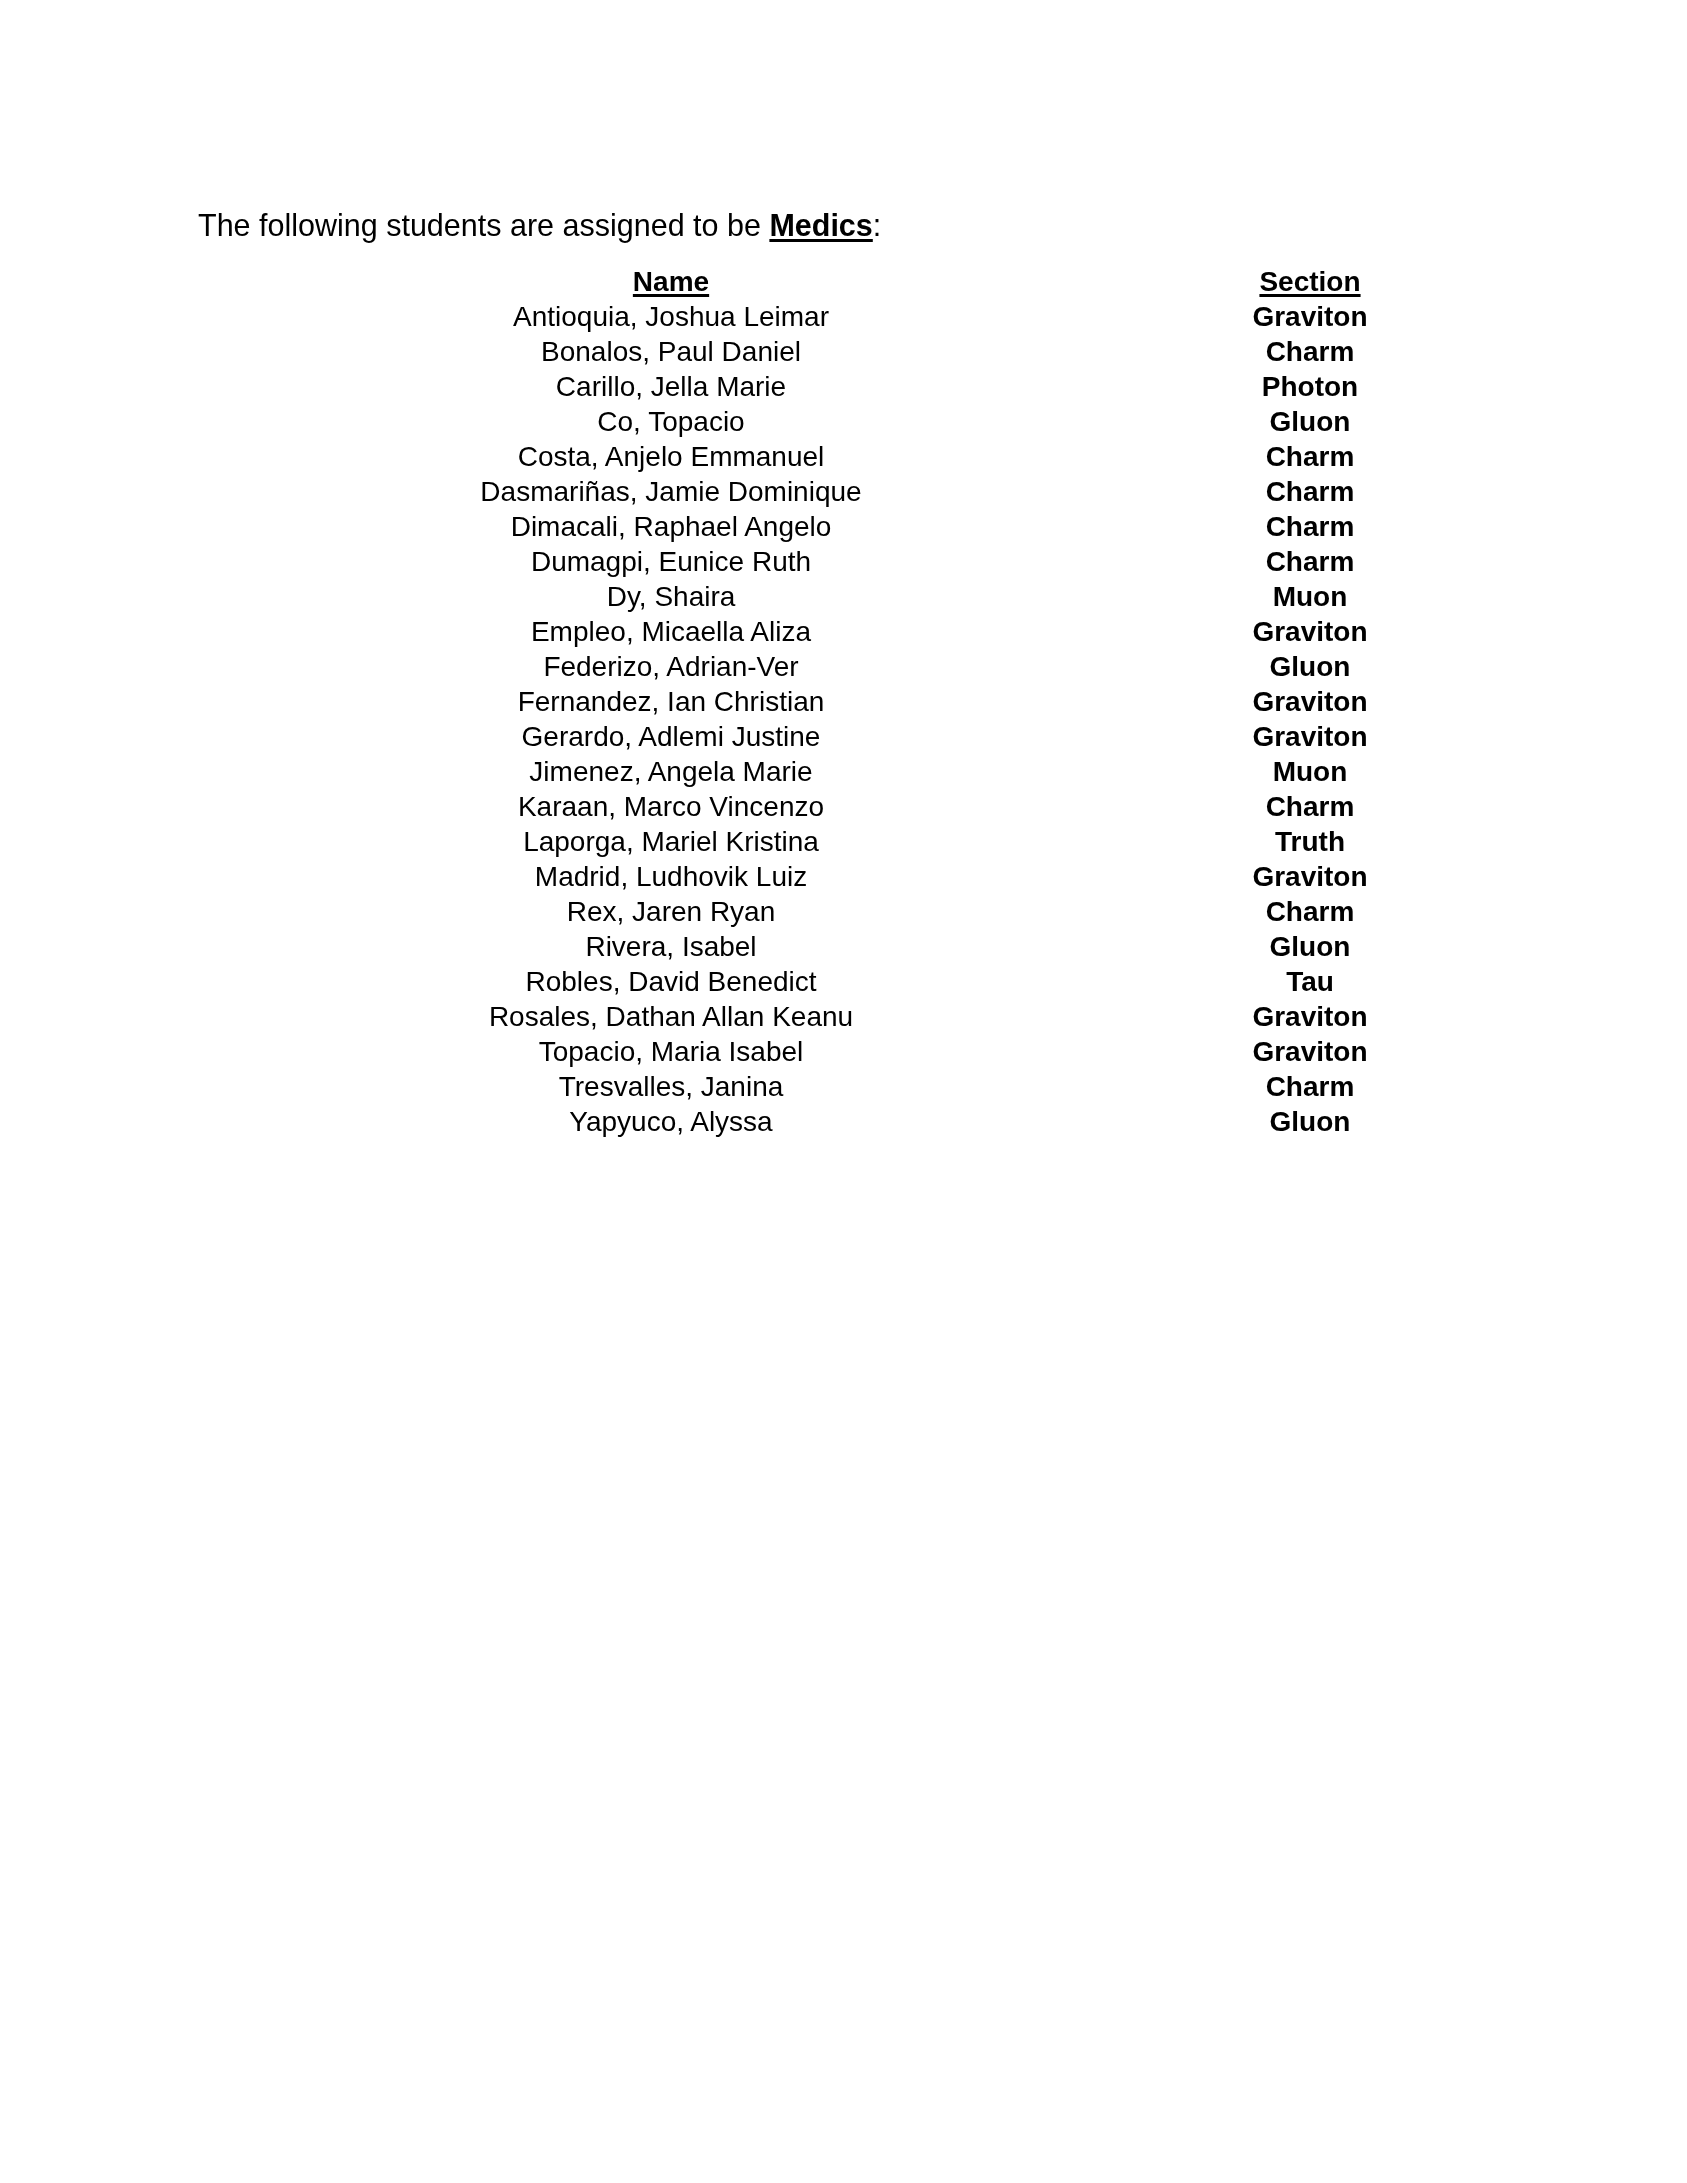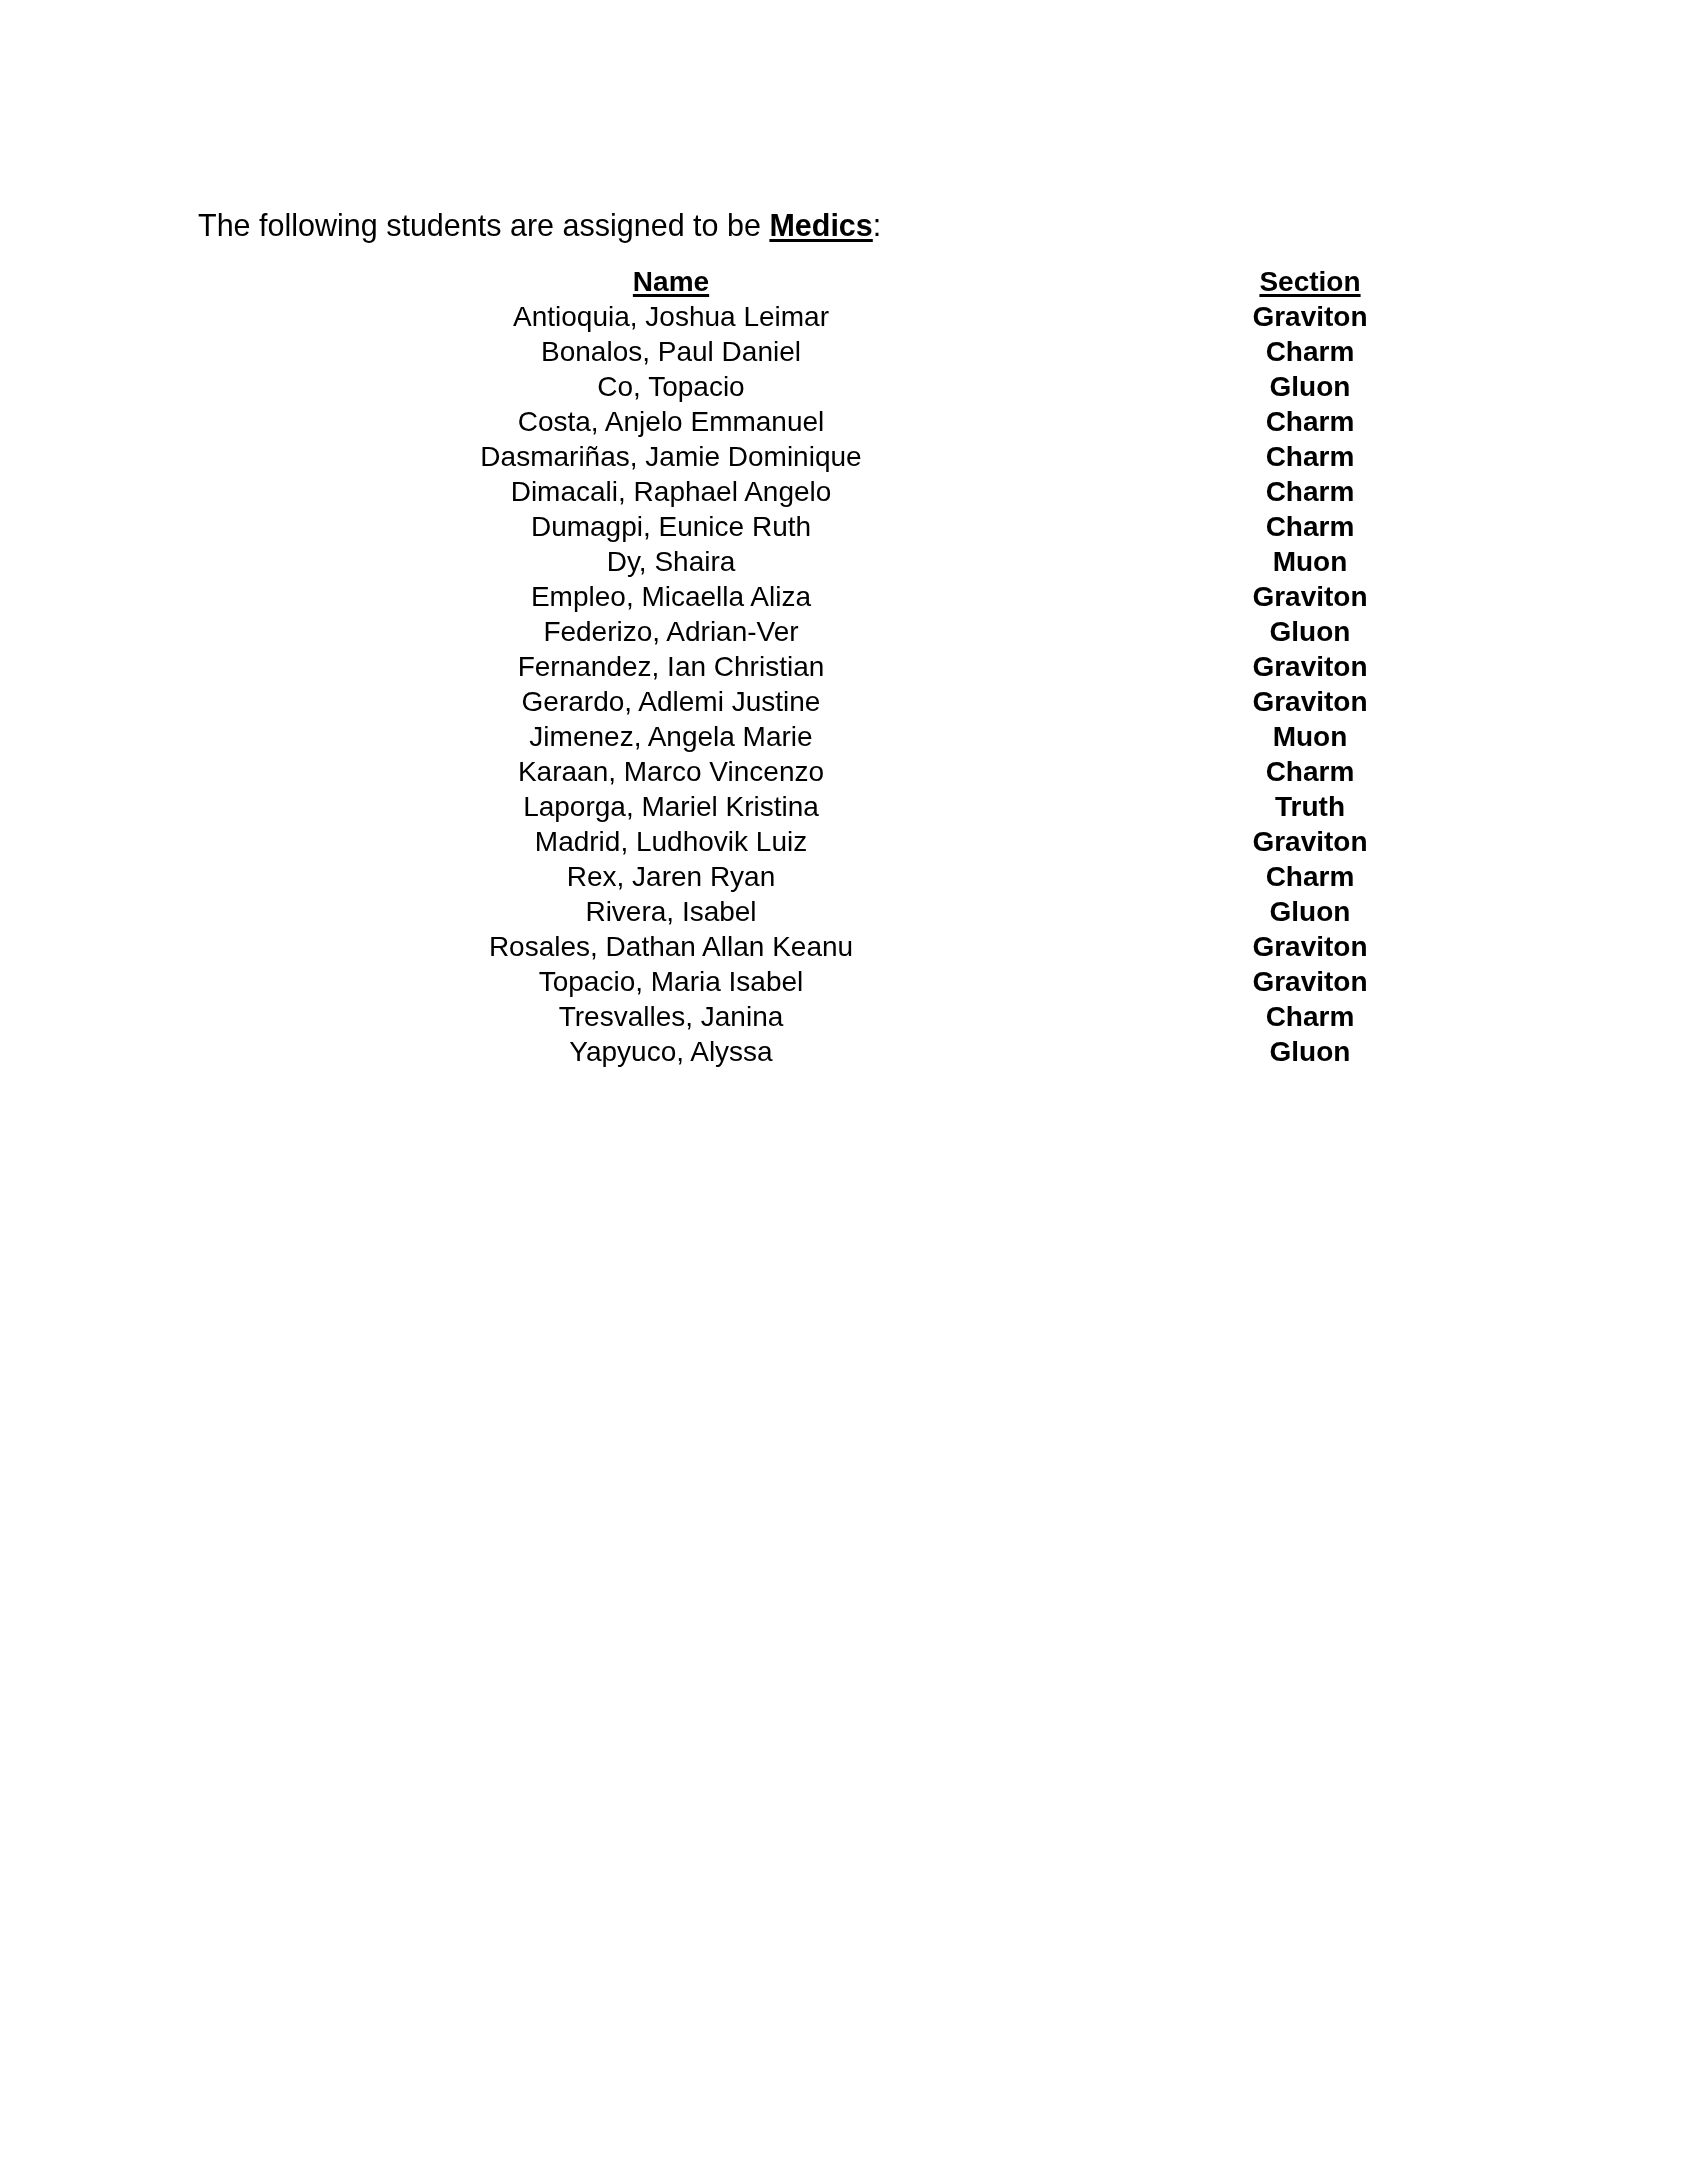--- a/index.html
+++ b/index.html
@@ -25,20 +25,24 @@
     <span class="cell c-section">Section</span>
   </div>
   <div id="rows">
       <div class="row">
         <span class="cell c-name">Antioquia, Joshua Leimar</span>
         <span class="cell c-section">Graviton</span>
       </div>
       <div class="row">
         <span class="cell c-name">Bonalos, Paul Daniel</span>
         <span class="cell c-section">Charm</span>
+      </div>
+      <div class="row">
+        <span class="cell c-name">Carillo, Jella Marie</span>
+        <span class="cell c-section">Photon</span>
       </div>
       <div class="row">
         <span class="cell c-name">Co, Topacio</span>
         <span class="cell c-section">Gluon</span>
       </div>
       <div class="row">
         <span class="cell c-name">Costa, Anjelo Emmanuel</span>
         <span class="cell c-section">Charm</span>
       </div>
       <div class="row">
@@ -91,20 +95,24 @@
       </div>
       <div class="row">
         <span class="cell c-name">Rex, Jaren Ryan</span>
         <span class="cell c-section">Charm</span>
       </div>
       <div class="row">
         <span class="cell c-name">Rivera, Isabel</span>
         <span class="cell c-section">Gluon</span>
       </div>
       <div class="row">
+        <span class="cell c-name">Robles, David Benedict</span>
+        <span class="cell c-section">Tau</span>
+      </div>
+      <div class="row">
         <span class="cell c-name">Rosales, Dathan Allan Keanu</span>
         <span class="cell c-section">Graviton</span>
       </div>
       <div class="row">
         <span class="cell c-name">Topacio, Maria Isabel</span>
         <span class="cell c-section">Graviton</span>
       </div>
       <div class="row">
         <span class="cell c-name">Tresvalles, Janina</span>
         <span class="cell c-section">Charm</span>

